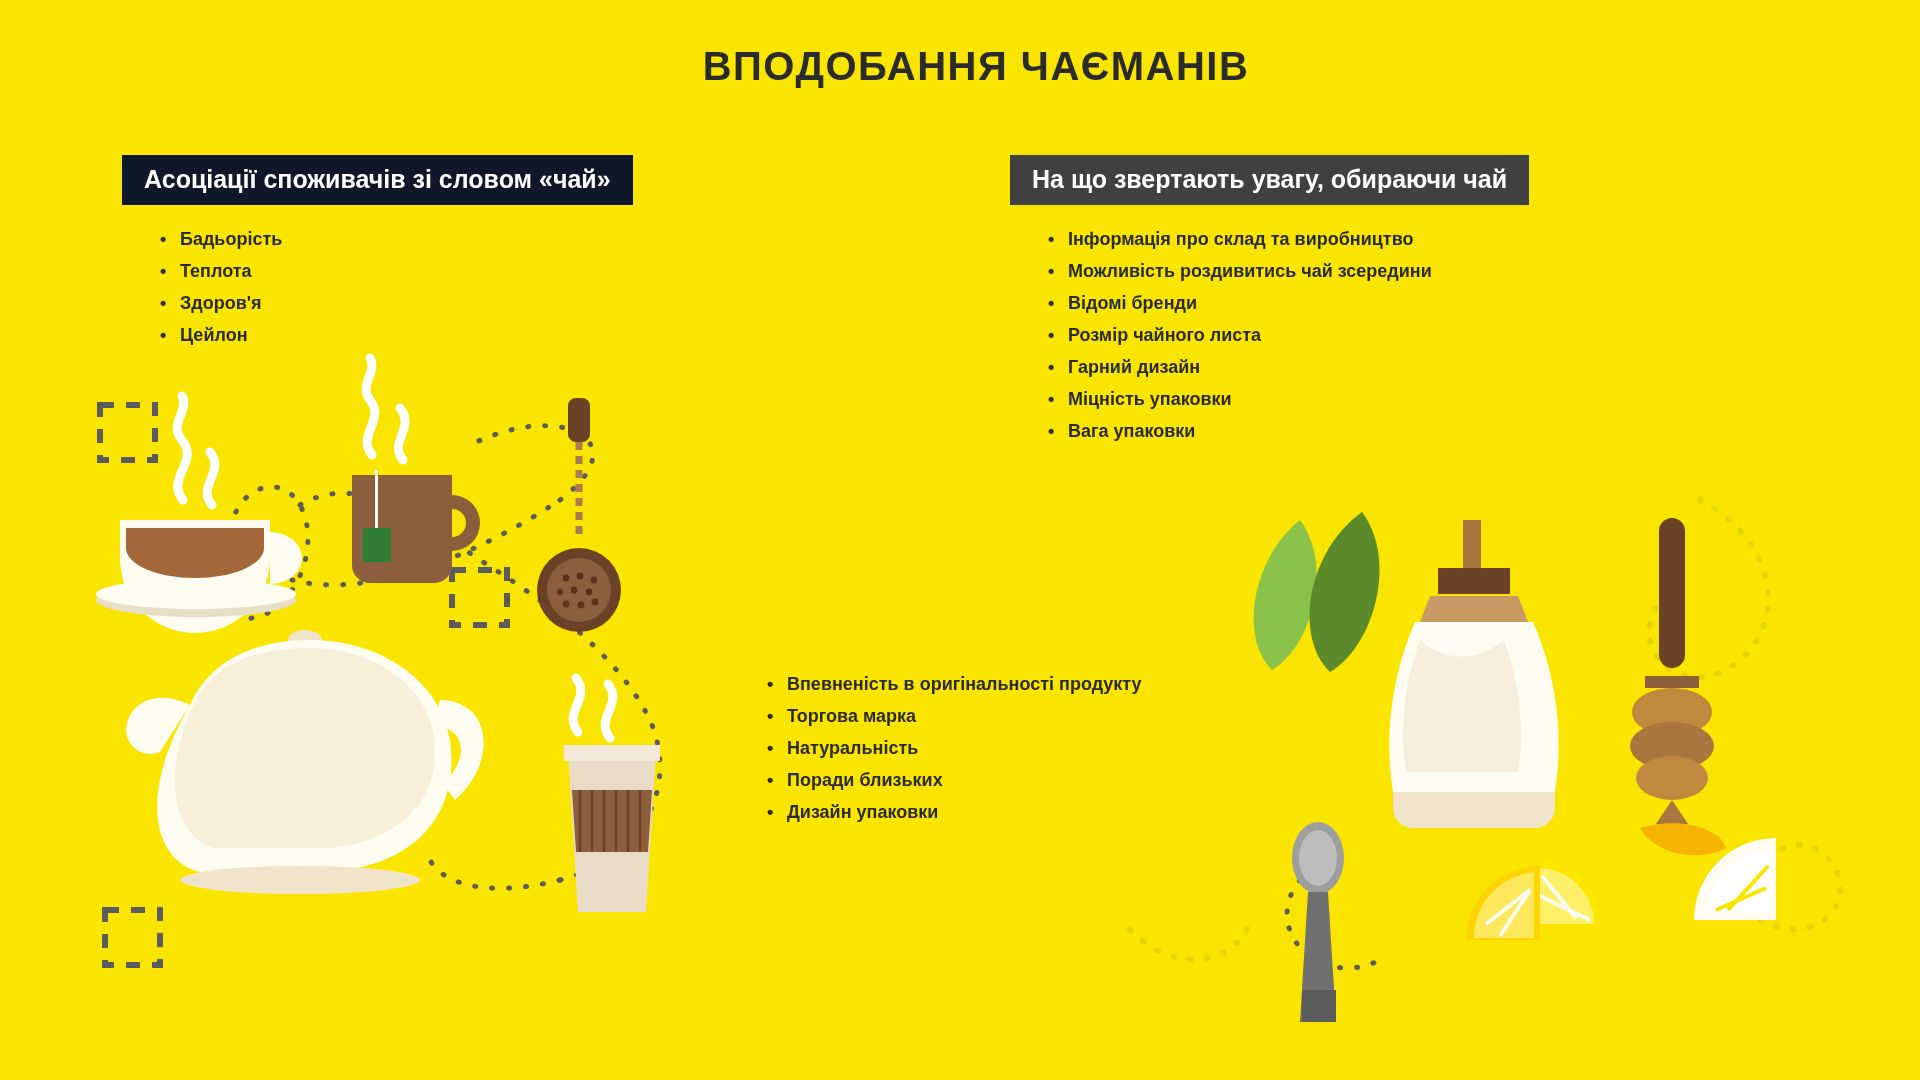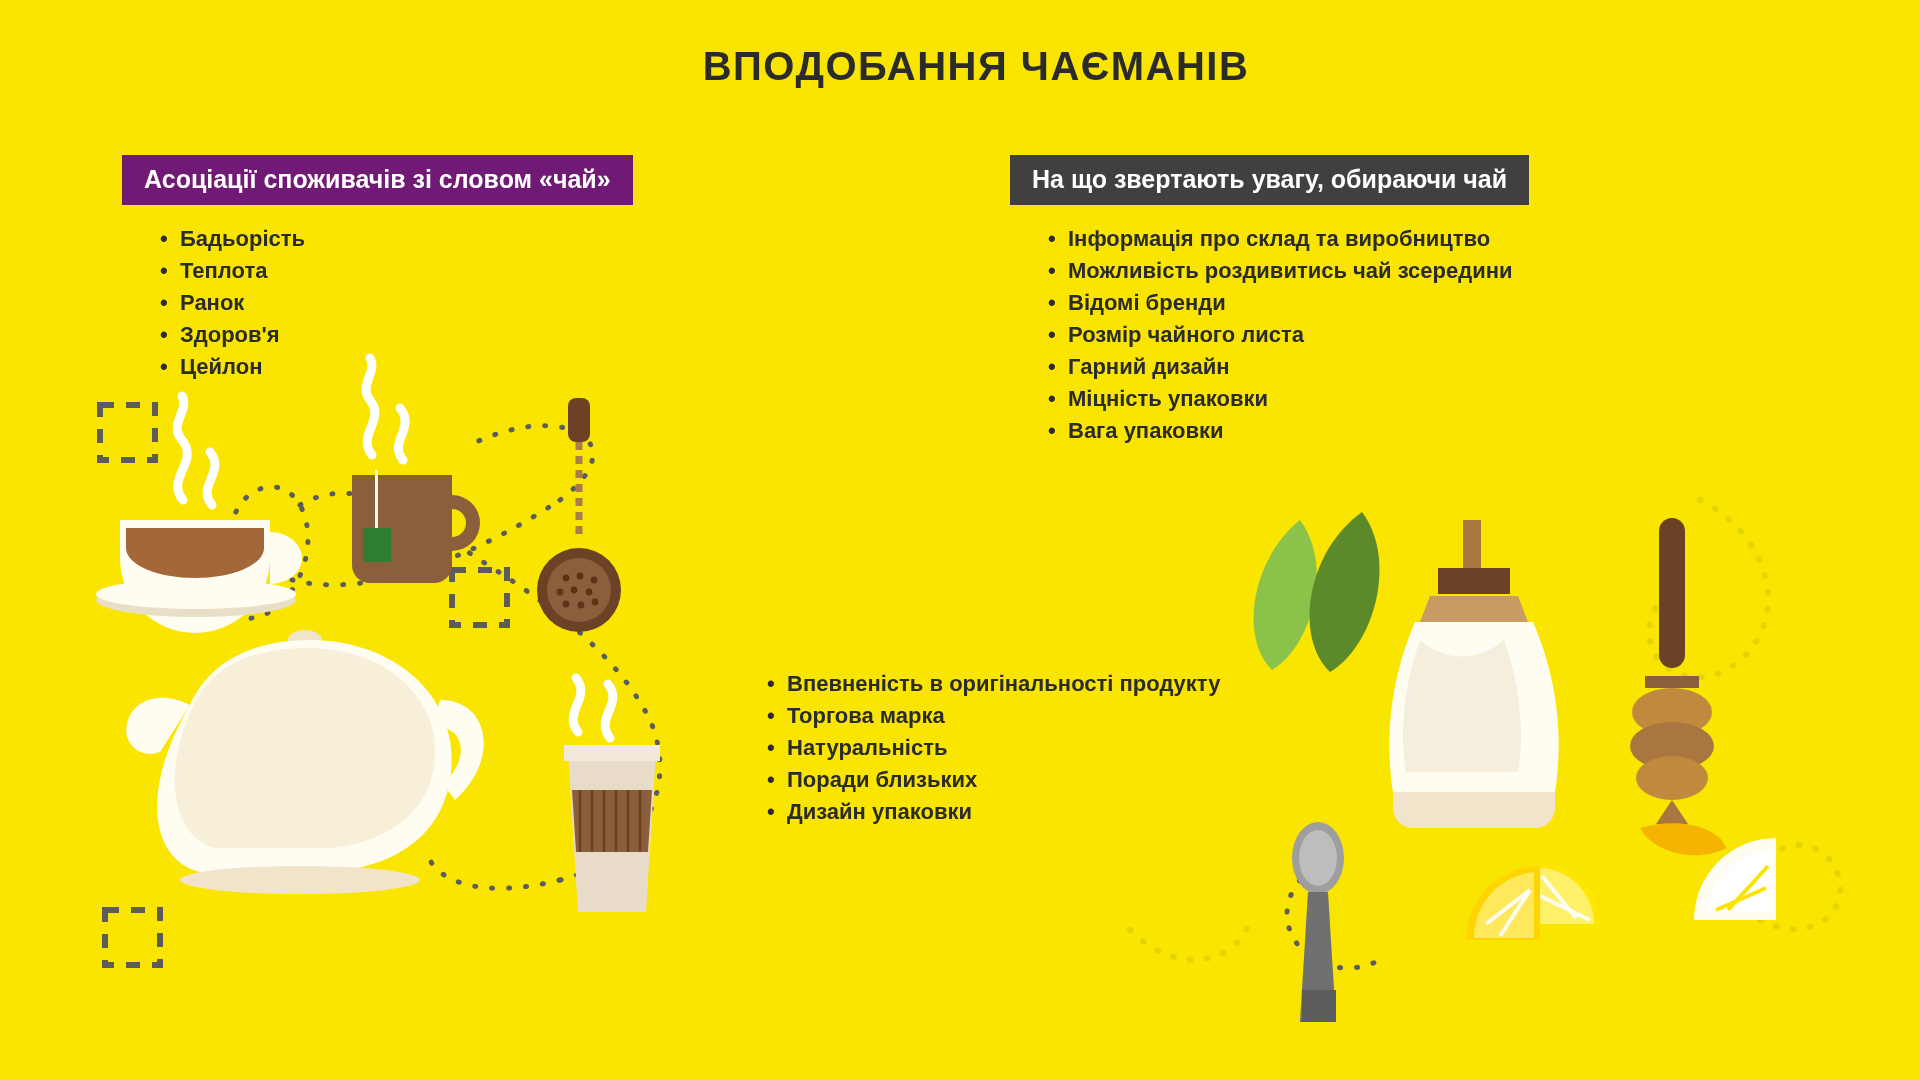--- a/index.html
+++ b/index.html
@@ -40,35 +40,35 @@
     padding: 12px 22px 13px 22px;
     line-height: 1;
     white-space: nowrap;
   }
   .panel-list {
     margin: 0;
     padding: 18px 0 0 0;
     list-style: none;
   }
   .panel-list li {
-    font-size: 22px;
+    font-size: 18px;
     font-weight: bold;
     color: #2B2B2B;
     line-height: 32px;
     white-space: nowrap;
   }
   .panel-list li::before {
     content: "\2022";
     display: inline-block;
     width: 20px;
     margin-left: 0;
   }
 
   #panel-associations { top: 155px; left: 122px; }
-  #panel-associations .panel-header { background: #701a75; }
+  #panel-associations .panel-header { background: #0f172a; }
   #panel-associations .panel-list { padding-left: 38px; }
 
   #panel-attention { top: 155px; left: 1010px; }
   #panel-attention .panel-header { background: #404040; }
   #panel-attention .panel-list { padding-left: 38px; }
 
   #panel-criteria { top: 650px; left: 745px; }
   #panel-criteria .panel-header { background: #2196F3; }
   #panel-criteria .panel-list { padding-left: 22px; }
 
@@ -233,21 +233,20 @@
   </g>
 </svg>
 
 <div id="page-title">ВПОДОБАННЯ ЧАЄМАНІВ</div>
 
 <div class="panel" id="panel-associations">
   <div class="panel-header">Асоціації споживачів зі словом «чай»</div>
   <ul class="panel-list">
     <li>Бадьорість</li>
     <li>Теплота</li>
-    <li>Ранок</li>
     <li>Здоров'я</li>
     <li>Цейлон</li>
   </ul>
 </div>
 
 <div class="panel" id="panel-attention">
   <div class="panel-header">На що звертають увагу, обираючи чай</div>
   <ul class="panel-list">
     <li>Інформація про склад та виробництво</li>
     <li>Можливість роздивитись чай зсередини</li>

